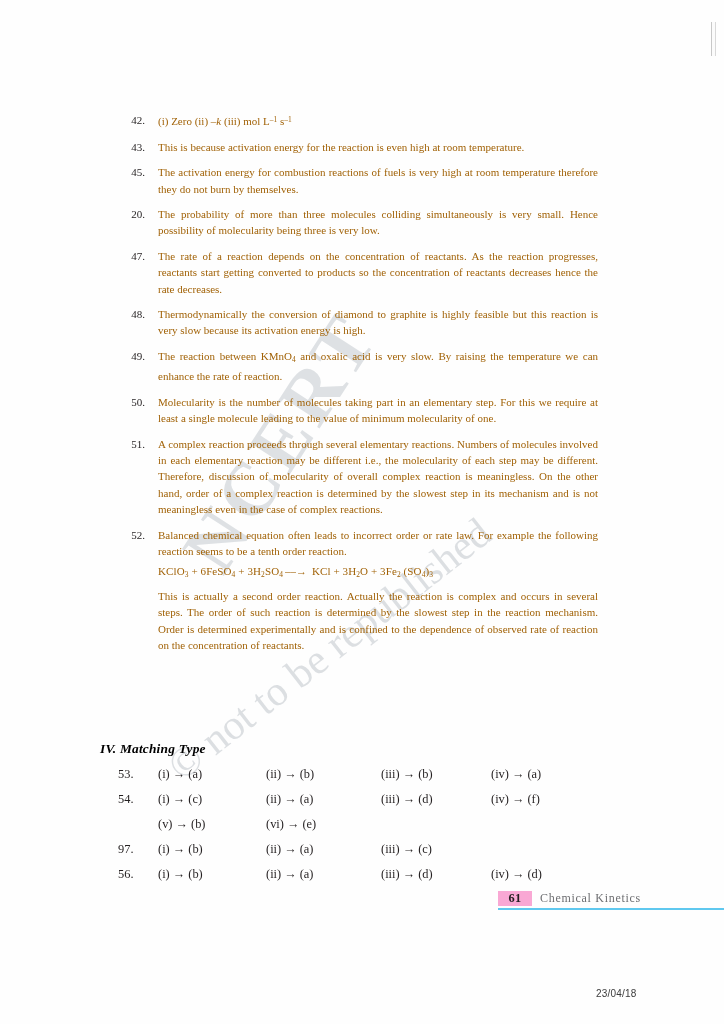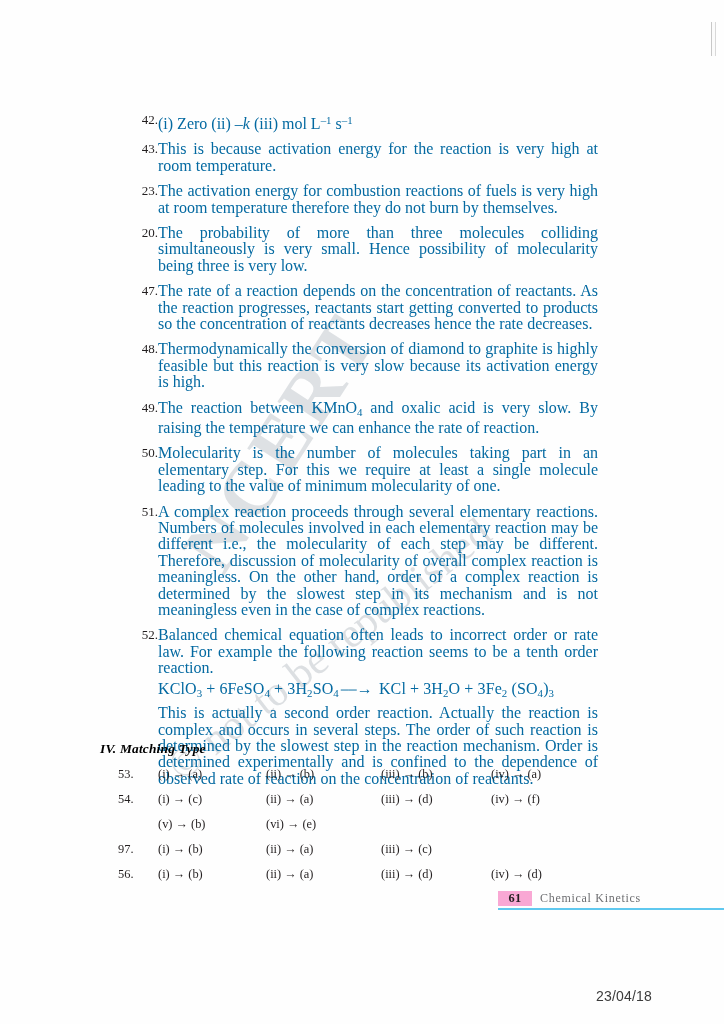--- a/index.html
+++ b/index.html
@@ -90,31 +90,31 @@
   }
 
   .qitem {
     display: flex;
     align-items: flex-start;
     margin-bottom: 9px;
   }
   .qnum {
     width: 40px;
     flex: 0 0 40px;
-    font-size: 13px;
+    font-size: 11px;
     line-height: 16.4px;
-    text-align: right;
+    text-align: center;
     color: #231f20;
   }
   .qbody {
     flex: 1 1 auto;
-    font-size: 16px;
+    font-size: 11px;
     line-height: 16.4px;
     text-align: justify;
-    color: #0369a1;
+    color: #a16207;
     hyphens: none;
   }
   .qbody.plain { text-align: left; }
 
   .para {
     margin: 0 0 2px 0;
   }
 
   sub { font-size: 0.68em; vertical-align: -0.28em; }
   sup { font-size: 0.68em; vertical-align: 0.45em; }
@@ -199,21 +199,21 @@
     letter-spacing: 0.7px;
     white-space: nowrap;
   }
 
   
   .datestamp {
     position: absolute;
     left: 596px;
     top: 988px;
     font-family: "Liberation Sans", "DejaVu Sans", sans-serif;
-    font-size: 14px;
+    font-size: 10px;
     color: #3b3b3b;
     letter-spacing: 0.2px;
     z-index: 10;
   }
 </style>
 </head>
 <body>
 
 <div class="page">
 
@@ -230,26 +230,26 @@
 
       <div class="qitem">
         <div class="qnum">42.</div>
         <div class="qbody plain">
           <span>(i) Zero (ii) –</span><span class="ital">k</span><span> (iii) mol L</span><sup>–1</sup><span> s</span><sup>–1</sup>
         </div>
       </div>
 
       <div class="qitem">
         <div class="qnum">43.</div>
-        <div class="qbody">This is because activation energy for the reaction is very high at room temperature.</div>
-      </div>
-
-
-      <div class="qitem">
-        <div class="qnum">23.</div>
+        <div class="qbody">This is because activation energy for the reaction is even high at room temperature.</div>
+      </div>
+
+
+      <div class="qitem">
+        <div class="qnum">45.</div>
         <div class="qbody">The activation energy for combustion reactions of fuels is very high at room temperature therefore they do not burn by themselves.</div>
       </div>
 
       <div class="qitem">
         <div class="qnum">20.</div>
         <div class="qbody">The probability of more than three molecules colliding simultaneously is very small. Hence possibility of molecularity being three is very low.</div>
       </div>
 
       <div class="qitem">
         <div class="qnum">47.</div>

